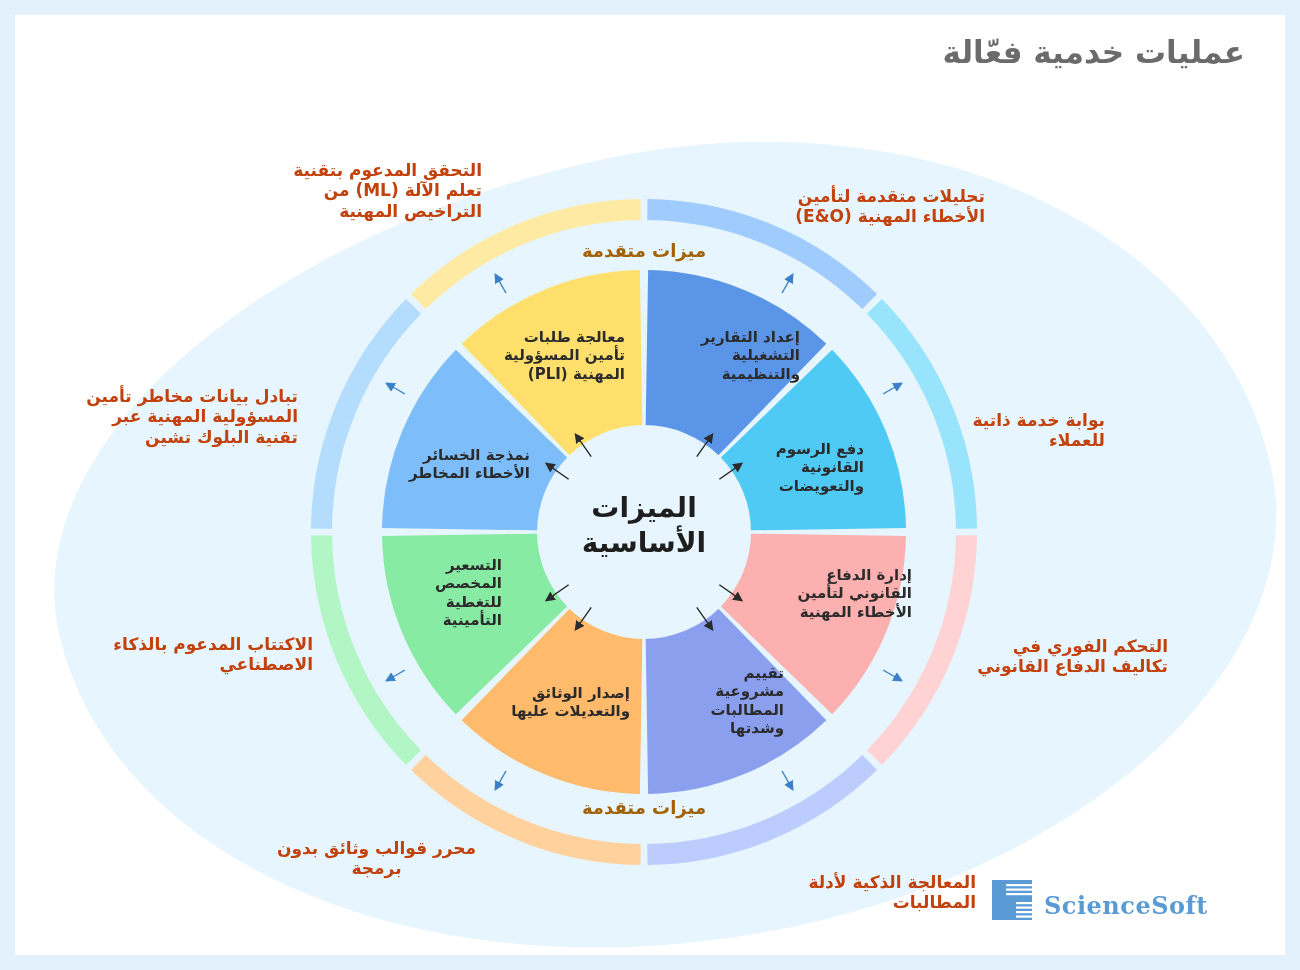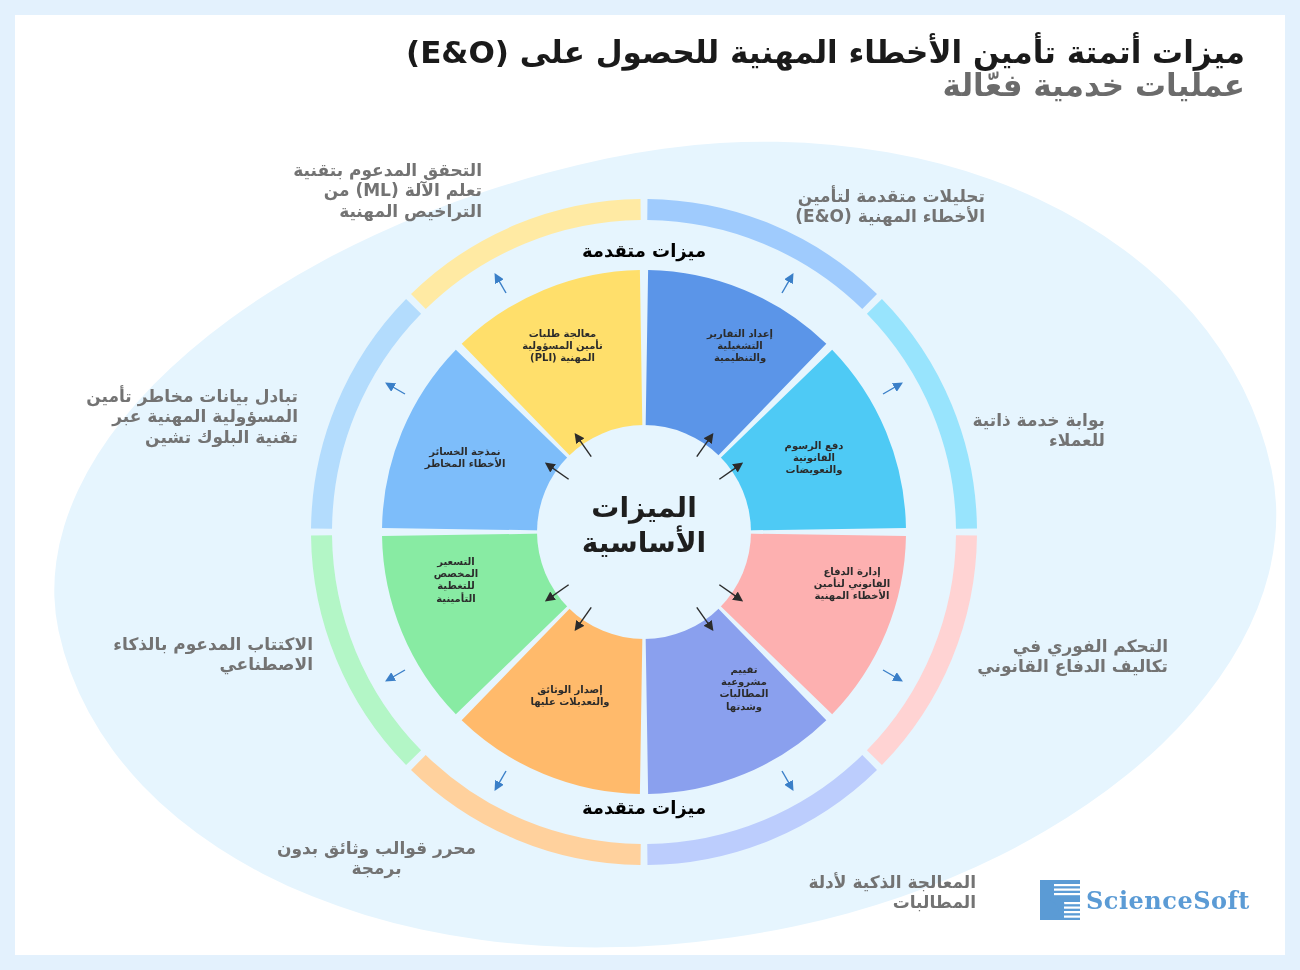--- a/index.html
+++ b/index.html
@@ -29,65 +29,64 @@
       right: 55px; top: 36px;
       direction: rtl; text-align: right;
       line-height: 1.08;
     }
     .title .l1 { font-size: 31px; font-weight: bold; color: #1a1a1a; display: block; }
     .title .l2 { font-size: 31px; font-weight: bold; color: #6b6b6b; display: block; }
     svg.diagram { position: absolute; left: 0; top: 0; }
     .ext-label {
       position: absolute;
       direction: rtl; text-align: right;
-      color: #737373;
+      color: #c2410c;
       font-size: 17px; font-weight: bold;
       line-height: 1.2;
       white-space: pre-line;
     }
     .sector-label {
       position: absolute;
-      direction: rtl; text-align: center;
+      direction: rtl; text-align: right;
       color: #2b2b2b;
-      font-size: 10px; font-weight: bold;
+      font-size: 15px; font-weight: bold;
       line-height: 1.22;
       white-space: pre-line;
     }
     .core-label {
       position: absolute;
       left: 537px; top: 490px; width: 214px;
       text-align: center; direction: rtl;
       font-size: 28px; font-weight: bold; color: #1e1e1e;
       line-height: 1.25;
       white-space: pre-line;
     }
     .ring-label {
       position: absolute;
       width: 200px; text-align: center; direction: rtl;
-      font-size: 18px; font-weight: bold; color: #000000;
+      font-size: 18px; font-weight: bold; color: #a16207;
     }
     .logo {
-      position: absolute; left: 1040px; top: 880px;
-      display: flex; align-items: center; gap: 6px;
+      position: absolute; left: 992px; top: 880px;
+      display: flex; align-items: flex-end; gap: 12px;
     }
     .logo-text {
       font-family: "DejaVu Serif", serif;
       color: #5b9bd5; font-size: 24px; font-weight: bold;
       letter-spacing: 0.5px;
     }
   </style>
 </head>
 <body>
 
 <div class="card">
   <div class="blob"></div>
 </div>
 
 <div class="title">
-  <span class="l1">ميزات أتمتة تأمين الأخطاء المهنية للحصول على (E&amp;O)</span>
   <span class="l2">عمليات خدمية فعّالة</span>
 </div>
 
 <svg class="diagram" width="1300" height="970">
   <defs>
     <marker id="arrDark" markerWidth="10" markerHeight="10" refX="7" refY="5" orient="auto" markerUnits="userSpaceOnUse">
       <path d="M0,0 L10,5 L0,10 Z" fill="#2b2b2b"></path>
     </marker>
     <marker id="arrBlue" markerWidth="10" markerHeight="10" refX="7" refY="5" orient="auto" markerUnits="userSpaceOnUse">
       <path d="M0,0 L10,5 L0,10 Z" fill="#3a7fc8"></path>

